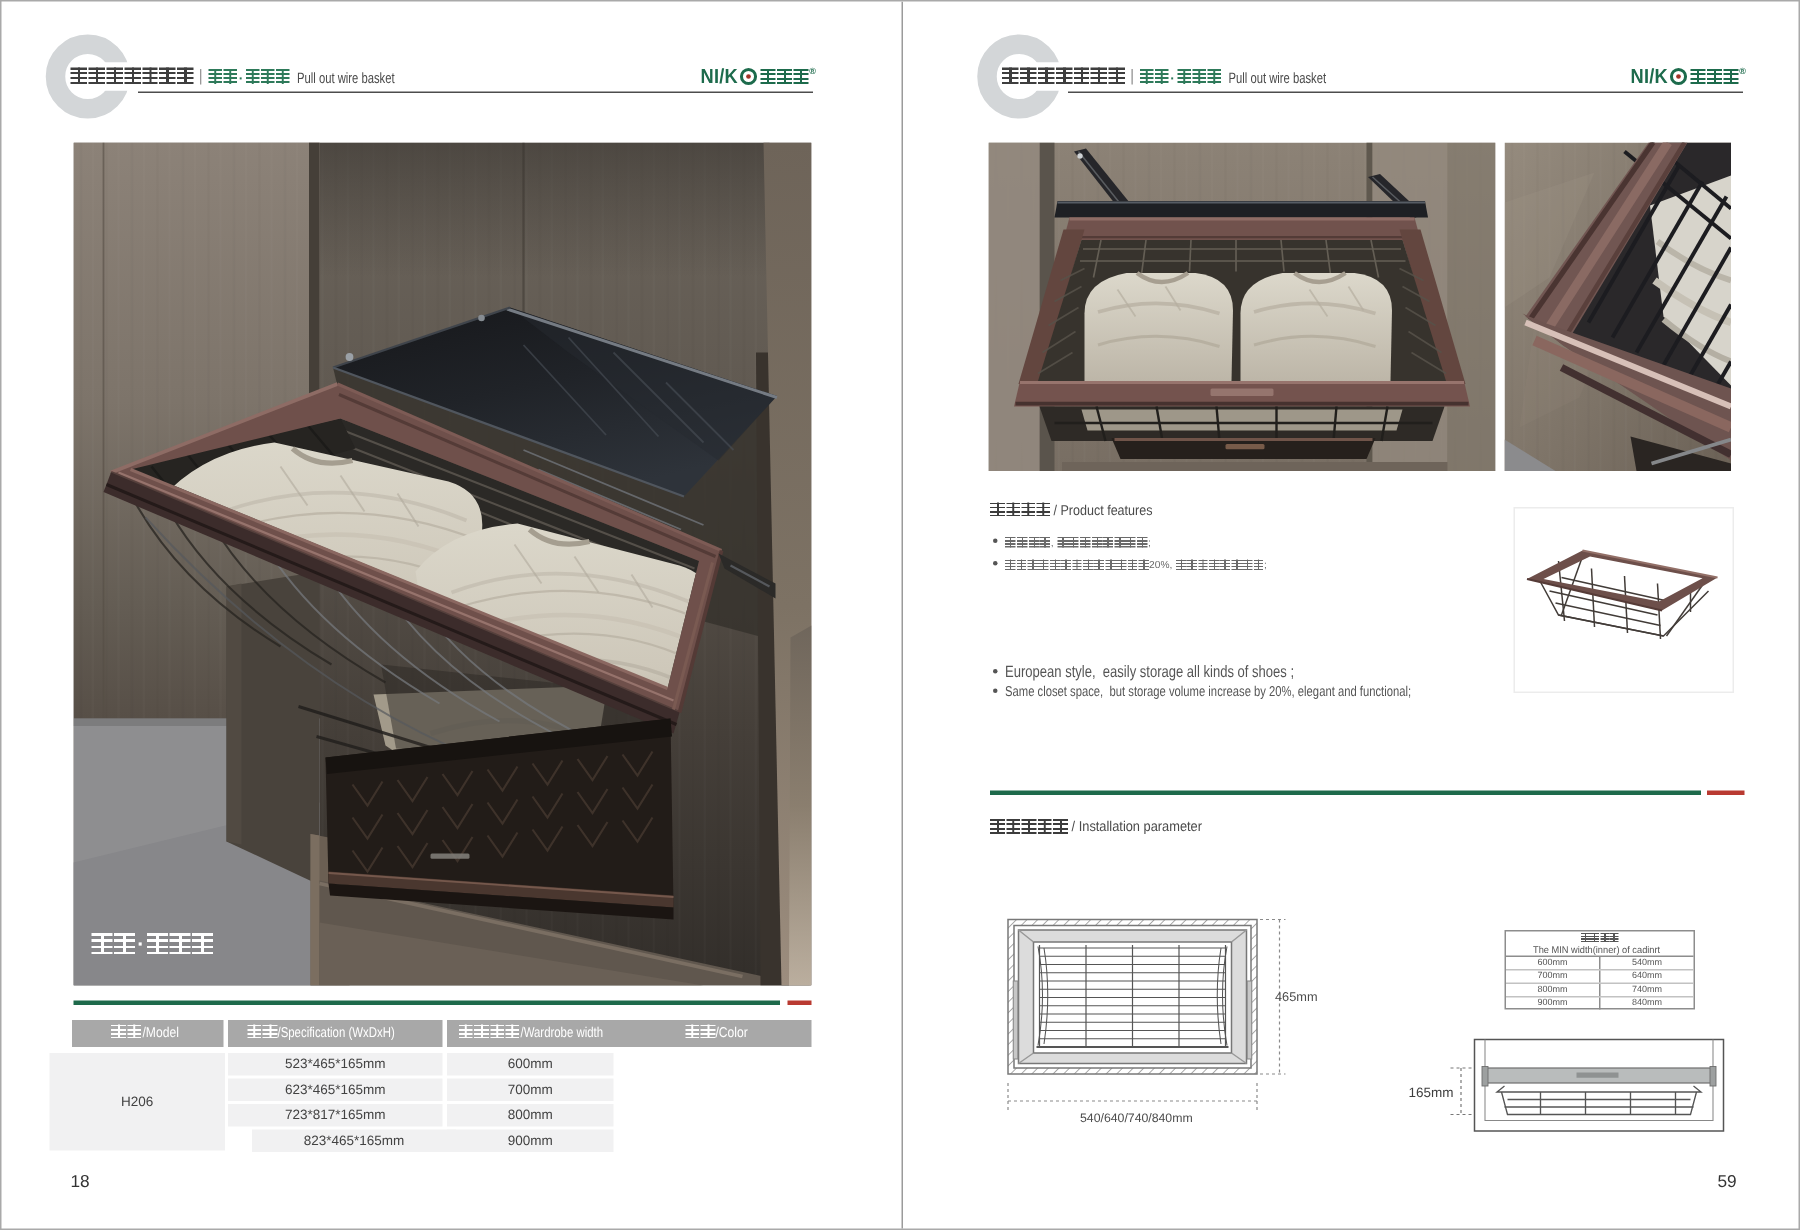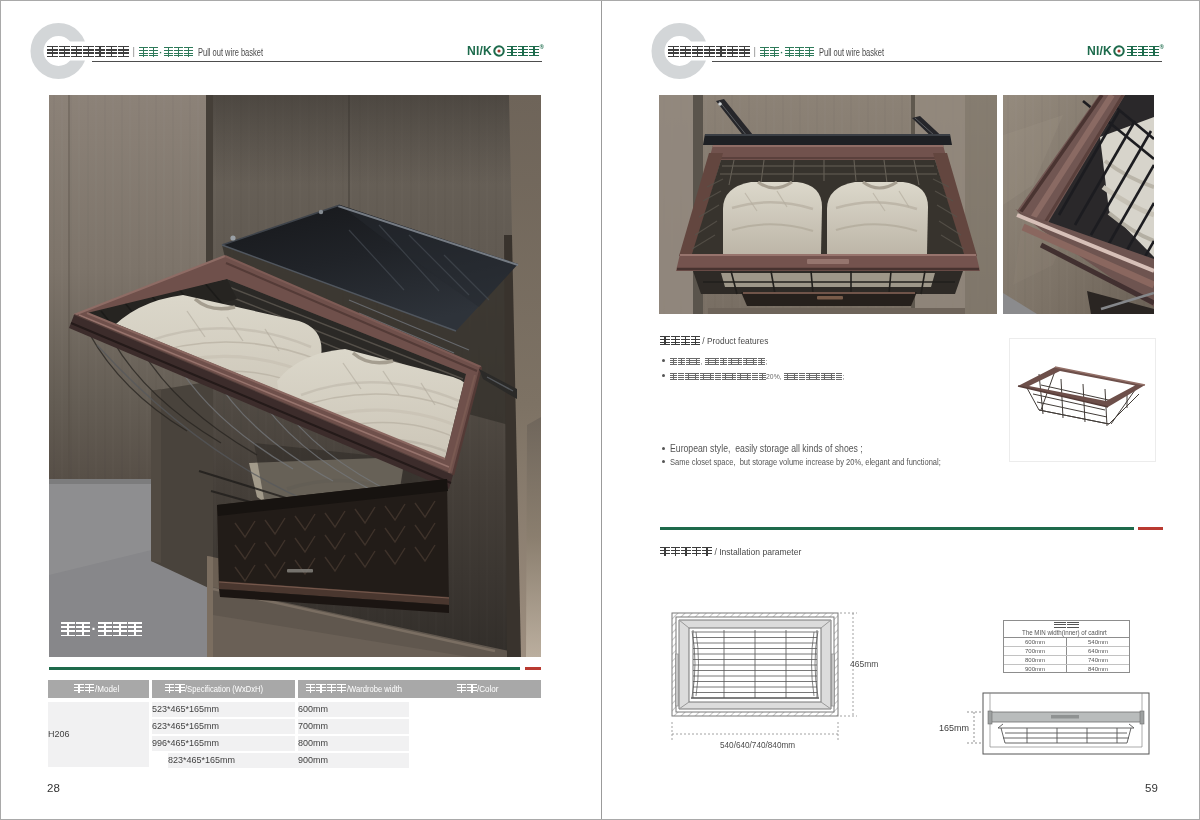--- a/index.html
+++ b/index.html
@@ -7,21 +7,21 @@
 border:1px solid #a9a9a9;box-sizing:border-box}
 .abs{position:absolute}
 .z{display:inline-block;width:1em;height:1em;vertical-align:-0.12em;margin:0 0.045em;
 background:linear-gradient(90deg,transparent 44%,var(--zc,#444) 44%,var(--zc,#444) 58%,transparent 58%),
 repeating-linear-gradient(180deg,var(--zc,#444) 0,var(--zc,#444) 0.13em,transparent 0.13em,transparent 0.3em)}
 .cx{display:inline-block;transform-origin:0 50%}
 .hdrline{position:absolute;height:1px;background:#4d4d4d;top:60px}
 .gline{position:absolute;height:3px;background:#1e6a4b}
 .rline{position:absolute;height:3px;background:#b93a31}
 .th{position:absolute;background:#a8a8a8;color:#fff;font-size:9.5px;line-height:17px;text-align:center;--zc:#fff;white-space:nowrap}
-.tc{position:absolute;background:#f1f1f2;color:#424242;font-size:9px;white-space:nowrap}
+.tc{position:absolute;background:#f1f1f2;color:#424242;font-size:9px;text-align:center;white-space:nowrap}
 </style></head><body>
 <div id="page">
 
 <div class="abs" style="left:600px;top:0;width:1px;height:820px;background:#9b9b9b"></div>
 
 <svg class="abs" style="left:29px;top:21px" width="60" height="60" viewBox="0 0 60 60">
       <circle cx="28.5" cy="29" r="21.5" fill="none" stroke="#d3d6d8" stroke-width="13"></circle>
       <rect x="28" y="19.5" width="32" height="19" fill="#fff"></rect>
     </svg>
 
@@ -257,31 +257,31 @@
 <div class="abs" style="left:59px;top:620px;font-size:14px;font-weight:bold;color:#fff;--zc:#fff;white-space:nowrap"><i class="z"></i><i class="z"></i><b style="color:#fff;margin:0 1px">·</b><i class="z"></i><i class="z"></i><i class="z"></i></div>
 
 <div class="gline" style="left:48px;top:666px;width:471px"></div>
 
 <div class="rline" style="left:524px;top:666px;width:16px"></div>
 
 <div class="th" style="left:47px;top:679px;width:101px;height:17.5px"><i class="z"></i><i class="z"></i><span class="cx" style="transform:scaleX(0.85)">/Model</span></div>
 <div class="th" style="left:151px;top:679px;width:143px;height:17.5px"><i class="z"></i><i class="z"></i><span class="cx" style="transform:scaleX(0.8)">/Specification (WxDxH)</span></div>
 <div class="th" style="left:297px;top:679px;width:125px;height:17.5px"><i class="z"></i><i class="z"></i><i class="z"></i><i class="z"></i><span class="cx" style="transform:scaleX(0.8)">/Wardrobe width</span></div>
 <div class="th" style="left:417px;top:679px;width:123px;height:17.5px"><i class="z"></i><i class="z"></i><span class="cx" style="transform:scaleX(0.85)">/Color</span></div>
-<div class="tc" style="left:47px;top:701px;width:101px;height:65px;line-height:65px">H206</div>
+<div class="tc" style="left:32px;top:701px;width:117px;height:65px;line-height:65px">H206</div>
 <div class="tc" style="left:151px;top:701px;width:143px;height:14.5px;line-height:14.5px">523*465*165mm</div>
 <div class="tc" style="left:297px;top:701px;width:111px;height:14.5px;line-height:14.5px">600mm</div>
 <div class="tc" style="left:151px;top:718px;width:143px;height:14.5px;line-height:14.5px">623*465*165mm</div>
 <div class="tc" style="left:297px;top:718px;width:111px;height:14.5px;line-height:14.5px">700mm</div>
-<div class="tc" style="left:151px;top:735px;width:143px;height:14.5px;line-height:14.5px">996*465*165mm</div>
+<div class="tc" style="left:151px;top:735px;width:143px;height:14.5px;line-height:14.5px">723*817*165mm</div>
 <div class="tc" style="left:297px;top:735px;width:111px;height:14.5px;line-height:14.5px">800mm</div>
 <div class="tc" style="left:167px;top:752px;width:136px;height:14.5px;line-height:14.5px">823*465*165mm</div>
 <div class="tc" style="left:297px;top:752px;width:111px;height:14.5px;line-height:14.5px">900mm</div>
 
-<div class="abs" style="left:46px;top:781px;font-size:11.5px;color:#333">28</div>
+<div class="abs" style="left:46px;top:781px;font-size:11.5px;color:#333">18</div>
 
 <div class="abs" style="left:1144px;top:781px;font-size:11.5px;color:#333">59</div>
 
 <svg class="abs" style="left:658px;top:94px" width="338" height="219" viewBox="0 0 338 219">
 
 <defs>
 <linearGradient id="pa" x1="0" y1="0" x2="0" y2="1">
  <stop offset="0" stop-color="#8c8276"></stop>
           <stop offset="1" stop-color="#746a5f"></stop>
 </linearGradient>

